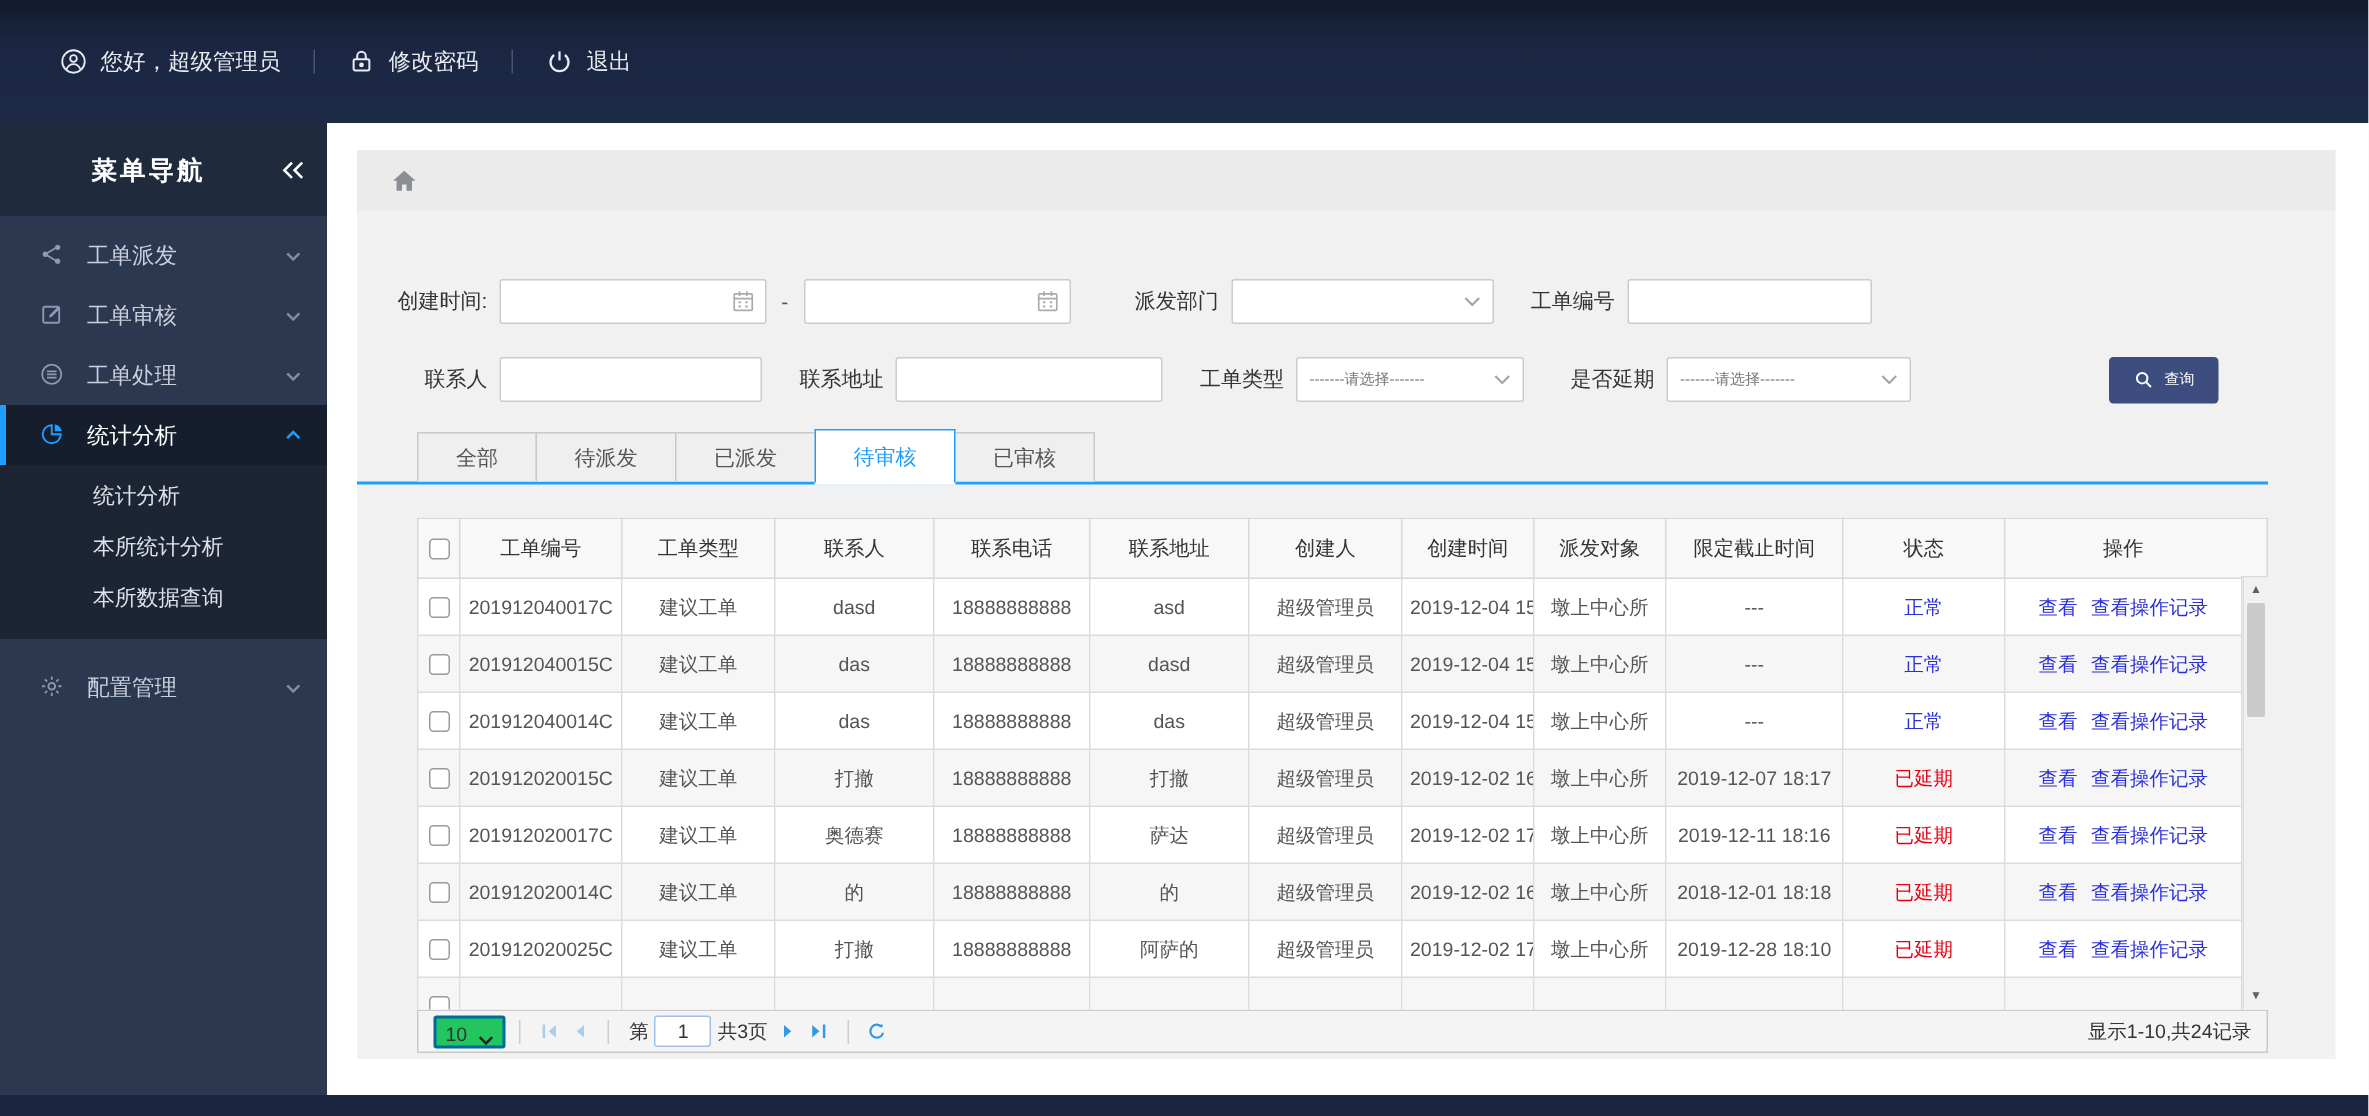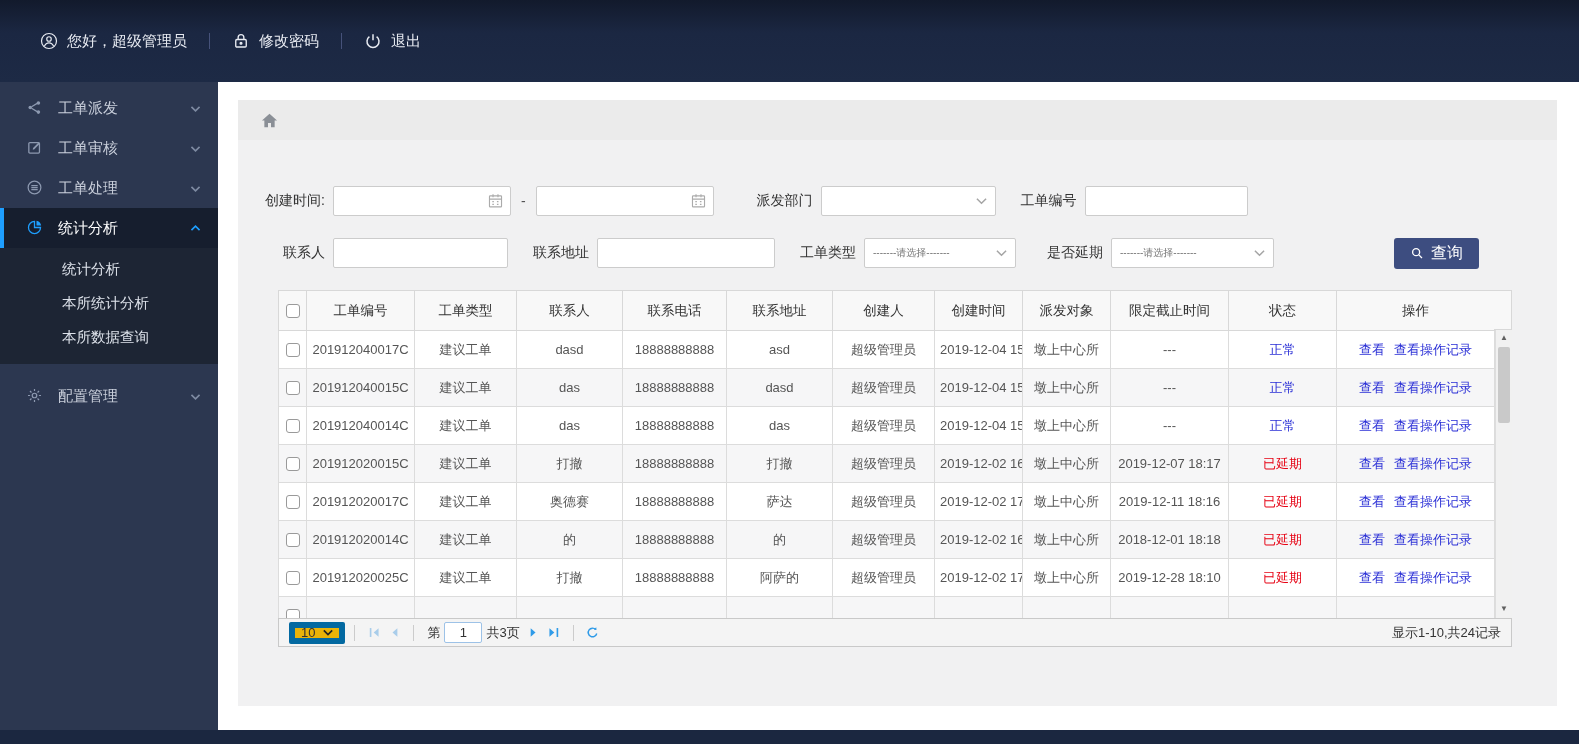--- a/index.html
+++ b/index.html
@@ -60,21 +60,21 @@
   .t-input{height:30px;background:#fff;border:1px solid #ccc;border-radius:2px;}
   input.t-input{padding:0 8px;font-size:13px;color:#333;outline:none;font-family:inherit;}
   .date-box{position:relative;width:178px;}
   .date-box input{width:100%;padding-right:30px;}
   .date-box .cal{position:absolute;right:7px;top:6px;width:17px;height:17px;}
   .range-sep{margin:0 10px;color:#555;}
   .sel{height:30px;background:#fff;border:1px solid #ccc;border-radius:2px;display:flex;align-items:center;justify-content:space-between;padding:0 8px;color:#777;font-size:10px;cursor:pointer;}
   .sel .sel-caret{display:flex;}
   .sel .sel-caret svg{width:11px;height:8px;}
   .ml25{margin-left:25px;} .ml31{margin-left:31px;} .ml40{margin-left:43px;} .ml28{margin-left:25px;}
-  .btn-query{margin-left:auto;margin-right:15px;height:31px;padding:0 16px;background:var(--button-bg);color:#fff;font-size:16px;border:none;border-radius:3px;display:flex;align-items:center;gap:7px;cursor:pointer;font-family:inherit;}
+  .btn-query{margin-left:auto;margin-right:15px;height:31px;padding:0 16px;background:var(--button-bg);color:#fff;font-size:10px;border:none;border-radius:3px;display:flex;align-items:center;gap:7px;cursor:pointer;font-family:inherit;}
   .btn-query svg{width:14px;height:14px;}
 
   
   .tabs{margin-top:18px;padding-left:40px;margin-right:45px;border-bottom:2px solid var(--accent-blue);display:flex;align-items:flex-end;height:37px;}
   .tab{padding:0 25px;line-height:32px;height:33px;background:#efefef;border:1px solid #c9c9c9;border-bottom:none;margin-right:-1px;font-size:14px;color:#555;cursor:pointer;white-space:nowrap;}
   .tab.active{background:#fff;border:1px solid var(--accent-blue);border-bottom:2px solid #fff;height:37px;line-height:35px;margin-bottom:-2px;color:var(--accent-blue);z-index:2;position:relative;}
 
   
   .table-wrap{margin:22px 45px 0 40px;position:relative;height:328px;overflow:hidden;background:#fff;}
   table.grid{border-collapse:collapse;table-layout:fixed;width:1216px;font-size:13px;}
@@ -89,21 +89,21 @@
   .op-links a + a{margin-left:9px;}
   .vscroll{position:absolute;top:0;right:0;width:18px;height:100%;}
   .vs-header{height:40px;background:#f8f8f8;border:1px solid #d8d8d8;border-left:none;}
   .vs-track{position:absolute;top:40px;bottom:0;left:1px;right:0;background:#f1f1f1;border-left:1px solid #ddd;}
   .vs-arrow{height:15px;display:flex;align-items:center;justify-content:center;font-size:8px;color:#606060;cursor:pointer;}
   .vs-down{position:absolute;bottom:2px;left:0;right:0;}
   .vs-thumb{position:absolute;top:17px;left:2px;right:2px;height:76px;background:#c9c9c9;border-radius:2px;cursor:pointer;}
 
   
   .pager{margin:0 45px 0 40px;height:29px;border:1px solid #c9c9c9;background:#f4f4f4;display:flex;align-items:center;padding:0 10px;font-size:13px;color:#333;}
-  .psize{height:22px;background:#eab308;border:6px solid #0369a1;border-radius:2px;display:flex;align-items:center;gap:8px;padding:0 6px;cursor:pointer;}
+  .psize{height:22px;background:#22c55e;border:2px solid #0369a1;border-radius:2px;display:flex;align-items:flex-end;gap:8px;padding:0 6px;cursor:pointer;}
   .psize svg{width:10px;height:7px;}
   .p-sep{width:1px;height:16px;background:#ccc;margin:0 9px;}
   .p-btn{display:flex;align-items:center;justify-content:center;width:20px;height:20px;cursor:pointer;}
   .p-btn svg{width:13px;height:13px;}
   .p-btn.disabled{color:#a9cdea;}
   .p-btn.enabled{color:#2f9be8;}
   .p-label{margin:0 4px;}
   .p-input{width:38px;height:21px;border:1px solid #9dc2e7;border-radius:2px;text-align:center;font-size:13px;color:#333;outline:none;background:#fff;font-family:inherit;}
   .p-summary{margin-left:auto;color:#333;}
 </style>
@@ -144,20 +144,29 @@
             </svg>
         </span>
         <span>退出</span>
       </span>
     </div>
   </header>
 
   <div class="body">
 
     <aside class="sidebar">
+      <div class="side-head">
+        <span class="side-head-title">菜单导航</span>
+        <span class="collapse-btn">
+          <svg viewBox="0 0 20 16" fill="none" stroke="#fff" stroke-width="2">
+              <path d="M9 2L3 8l6 6"></path>
+              <path d="M17 2l-6 6 6 6"></path>
+            </svg>
+        </span>
+      </div>
       <nav class="menu">
         <div class="menu-item">
           <span class="mi-icon">
               <svg viewBox="0 0 24 24" fill="currentColor">
                 <circle cx="6" cy="12" r="2.5"></circle>
                 <circle cx="17.5" cy="5.5" r="2.5"></circle>
                 <circle cx="17.5" cy="18.5" r="2.5"></circle>
                 <path d="M7.8 10.9l8-4.7M7.8 13.1l8 4.7" stroke="currentColor" stroke-width="1.7"></path>
               </svg>
             </span>
@@ -307,20 +316,27 @@
             <span style="display:flex">
                 <svg viewBox="0 0 24 24" fill="none" stroke="#fff" stroke-width="2.3">
                   <circle cx="10.5" cy="10.5" r="6"></circle>
                   <path d="M15.2 15.2l5.3 5.3"></path>
                 </svg>
               </span>
             <span>查询</span>
           </button>
         </div>
 
+        <div class="tabs">
+          <div class="tab">全部</div>
+          <div class="tab">待派发</div>
+          <div class="tab">已派发</div>
+          <div class="tab active">待审核</div>
+          <div class="tab">已审核</div>
+        </div>
 
         <div class="table-wrap">
           <table class="grid">
             <colgroup>
               <col style="width:28px">
                 <col style="width:108px">
                 <col style="width:102px">
                 <col style="width:106px">
               <col style="width:104px">
                 <col style="width:106px">

